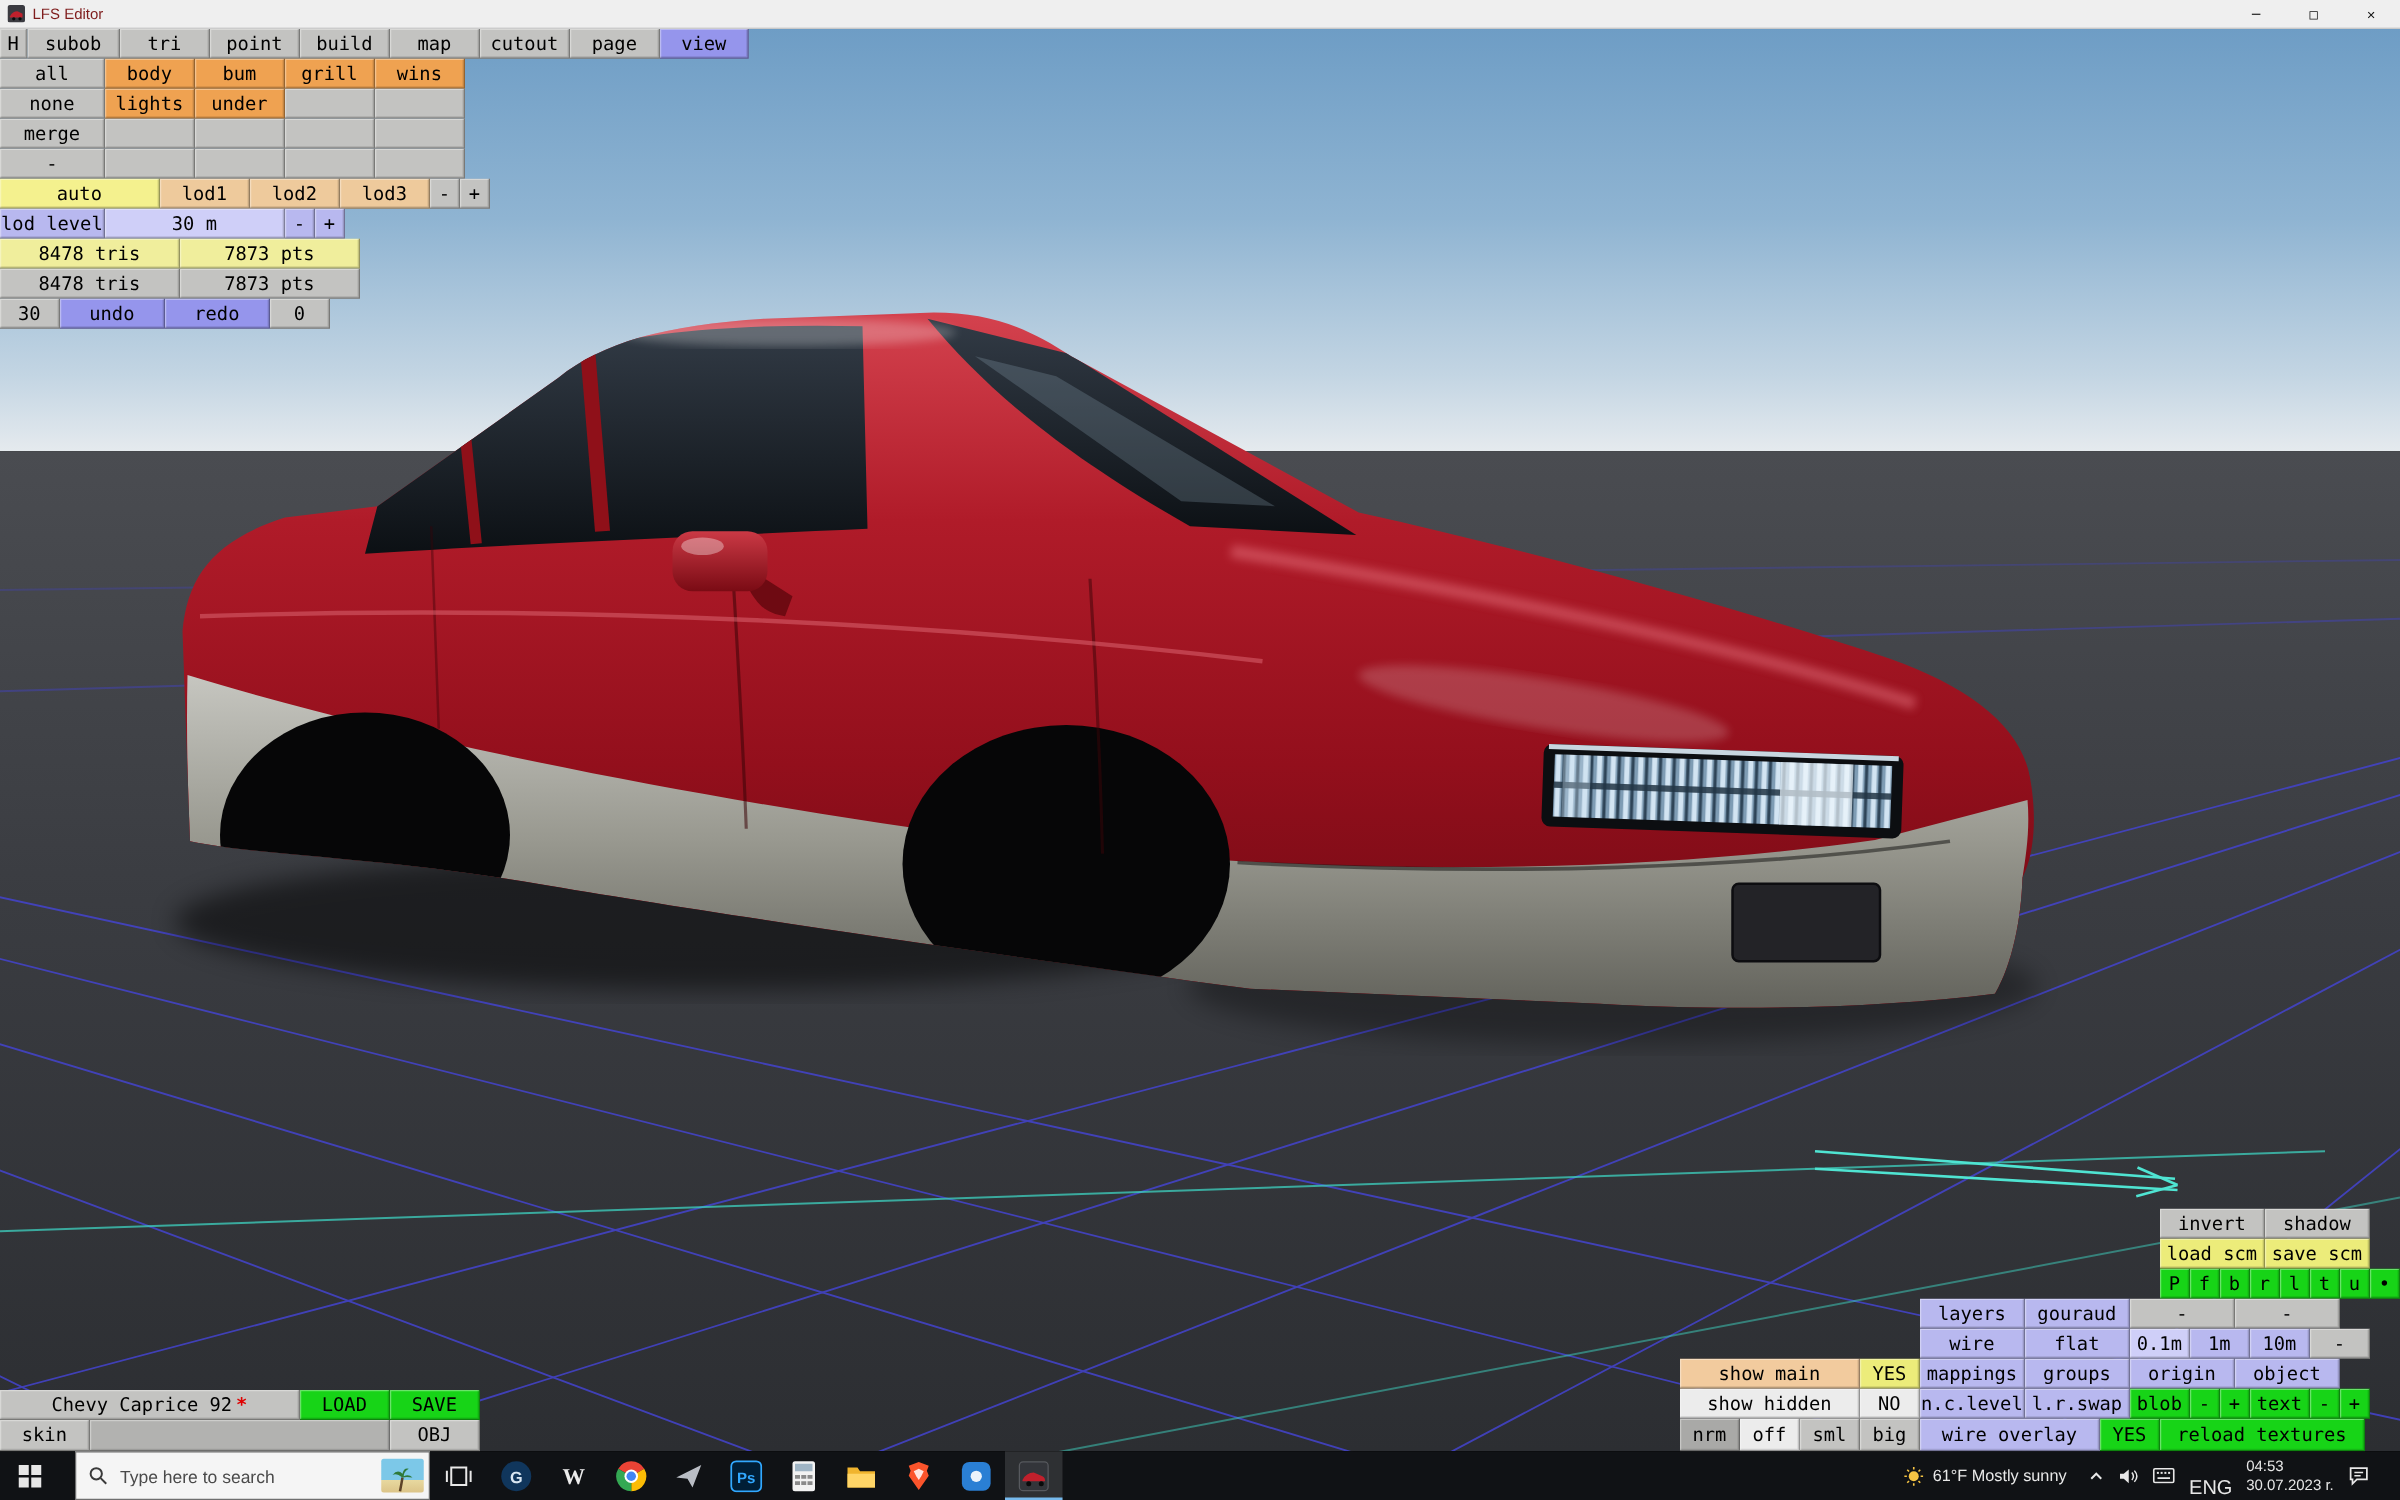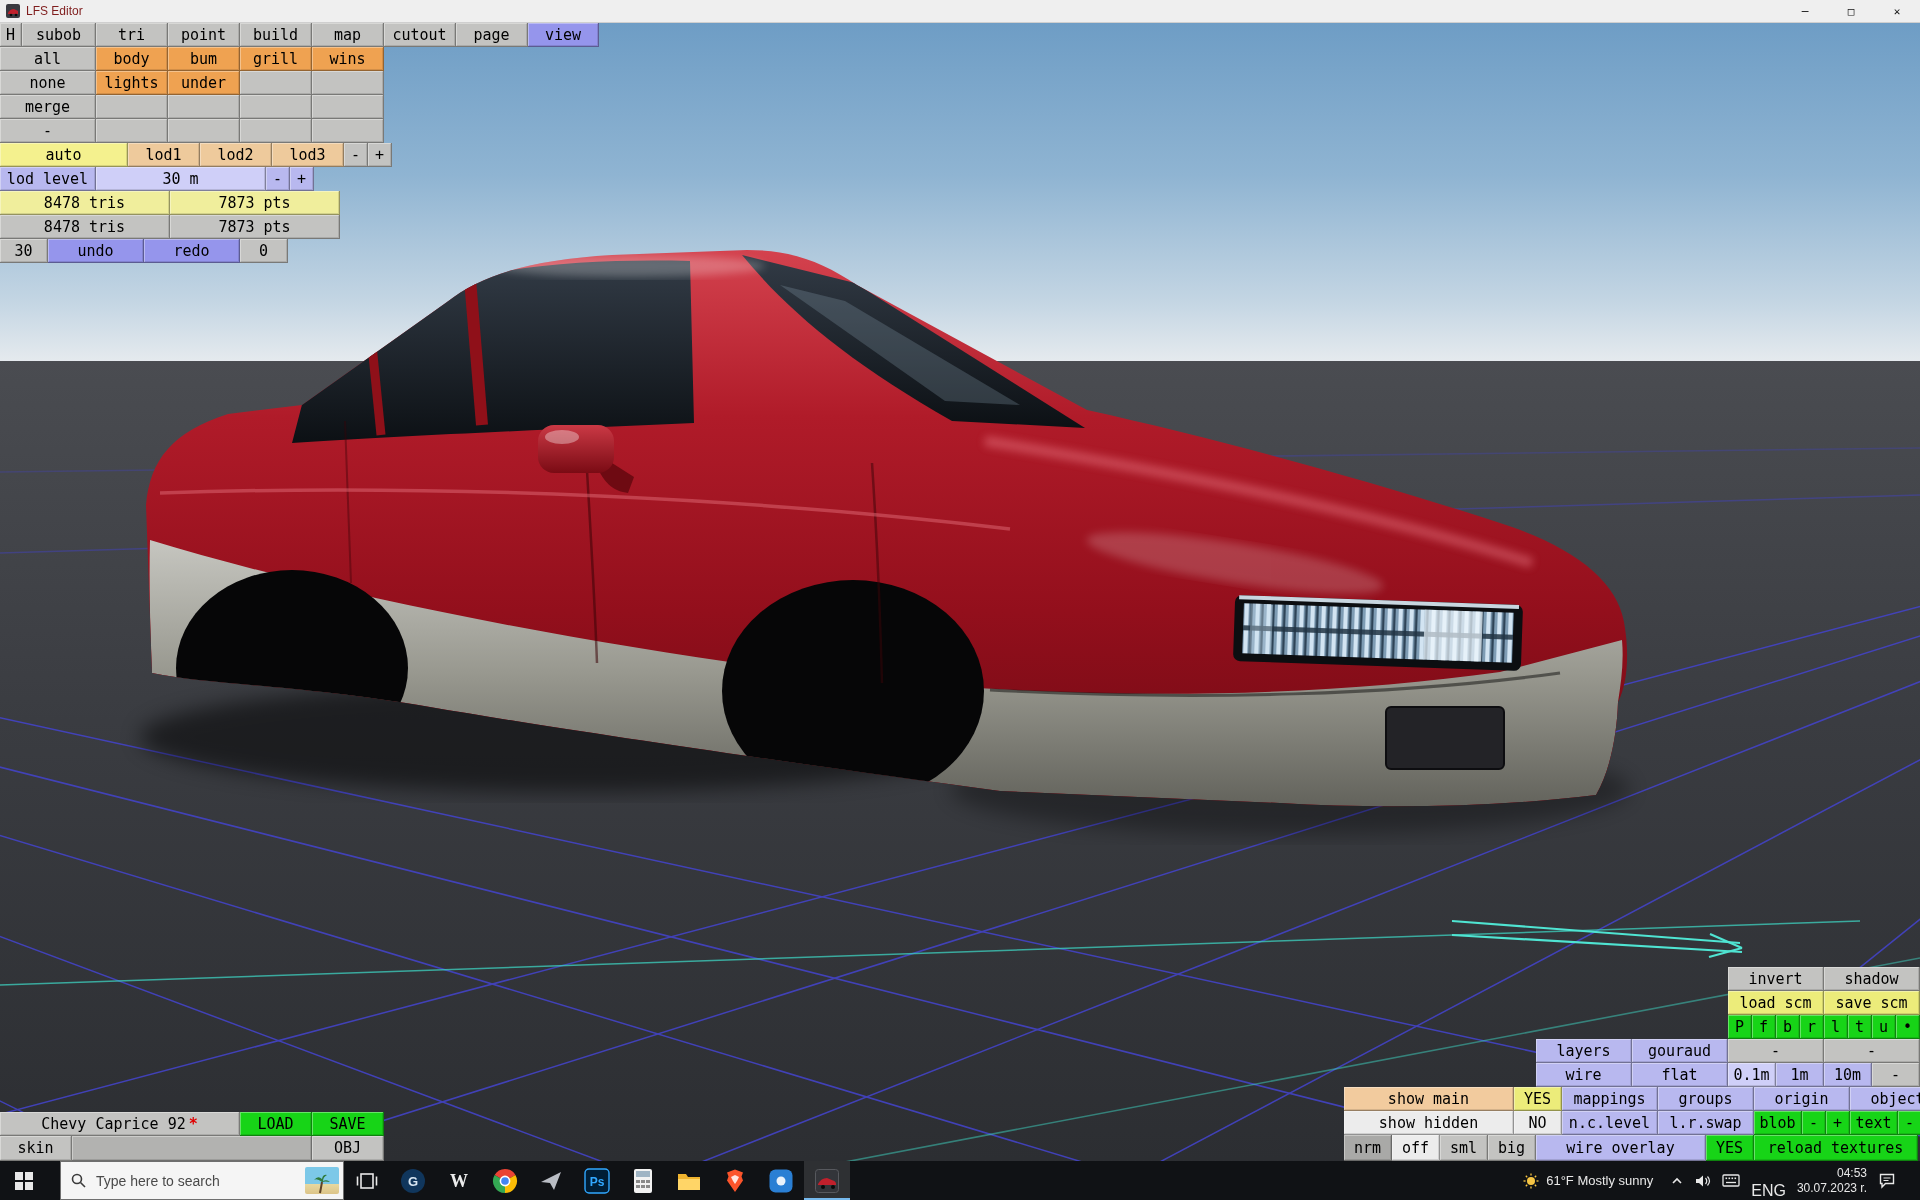--- a/index.html
+++ b/index.html
@@ -28,21 +28,21 @@
     border-right:1px solid rgba(0,0,0,.38);border-bottom:1px solid rgba(0,0,0,.38);
     box-shadow:inset 1px 1px 0 rgba(255,255,255,.35), inset -1px -1px 0 rgba(0,0,0,.12);
     white-space:nowrap;overflow:hidden;cursor:default;}
   .c-grey{background:#c3c3c1}.c-grey2{background:#b2b2b0}.c-greyd{background:#a9a9a7}
   .c-orange{background:#efa251}.c-violet{background:#9595ec}
   .c-lav{background:#b8b8ef}.c-lavlt{background:#cfcff8}
   .c-yellow{background:#f0ee9c}.c-yellow2{background:#ecec7a}.c-paleyellow{background:#f4f18e}
   .c-tan{background:#eeca9c}.c-green{background:#17d417}.c-peach{background:#f2cb9e}
   .c-white{background:#ececec}
   .w22{width:22px}.w24{width:24px}.w48{width:48px}.w71{width:71px}.w72{width:72px}.w74{width:74px}
-  .w96{width:96px}.w120{width:128px}.w144{width:170px}.w192{width:164px}.w240{width:240px}
+  .w96{width:84px}.w120{width:128px}.w144{width:144px}.w192{width:164px}.w240{width:240px}
   .red{color:#e00000;font-weight:bold;margin-left:3px;}
 
   .tb{position:absolute;left:0;top:23px;z-index:3;}
   .tbrow{position:absolute;left:0;display:flex;height:24px;}
   .pbl{position:absolute;left:0;top:1112px;z-index:3;}
   .pbr{position:absolute;left:1344px;top:967px;width:576px;z-index:3;}
   .rprow{position:absolute;display:flex;height:24px;}
 
   
   .taskbar{position:absolute;left:0;top:1161px;width:1920px;height:39px;background:#101215;
@@ -58,21 +58,21 @@
   .mag{margin:0 8px 0 10px;flex:none;}
   .bing-thumb{width:34px;height:27px;margin:0 4px 0 6px;flex:none;border-radius:2px;overflow:hidden;
     background:linear-gradient(#7cc8e8 0%,#7cc8e8 62%,#e8d9a0 62%,#dcc488 100%);
     display:flex;align-items:flex-end;justify-content:center;}
   .tb-apps{display:flex;}
   .tb-app{width:46px;display:flex;align-items:center;justify-content:center;}
   .tb-app.active{background:rgba(255,255,255,.13);box-shadow:inset 0 -2px 0 #76b9ed;}
   .tb-tray{margin-left:auto;display:flex;align-items:center;gap:11px;padding-right:24px;}
   .tray-weather{display:flex;align-items:center;gap:7px;font-size:13px;padding:0 6px;height:100%;}
   .tray-lang{font-size:16px;font-weight:normal;margin-top:20px;}
-  .tray-clock{display:flex;flex-direction:column;align-items:flex-end;font-size:12px;line-height:1.25;}
+  .tray-clock{display:flex;flex-direction:column;align-items:flex-start;font-size:12px;line-height:1.25;}
   .trayico{flex:none;}
 </style>
 </head>
 <body>
 
 <div class="screen">
 
   <div class="viewport">
     <div class="sky"></div>
     <div class="ground"></div>

